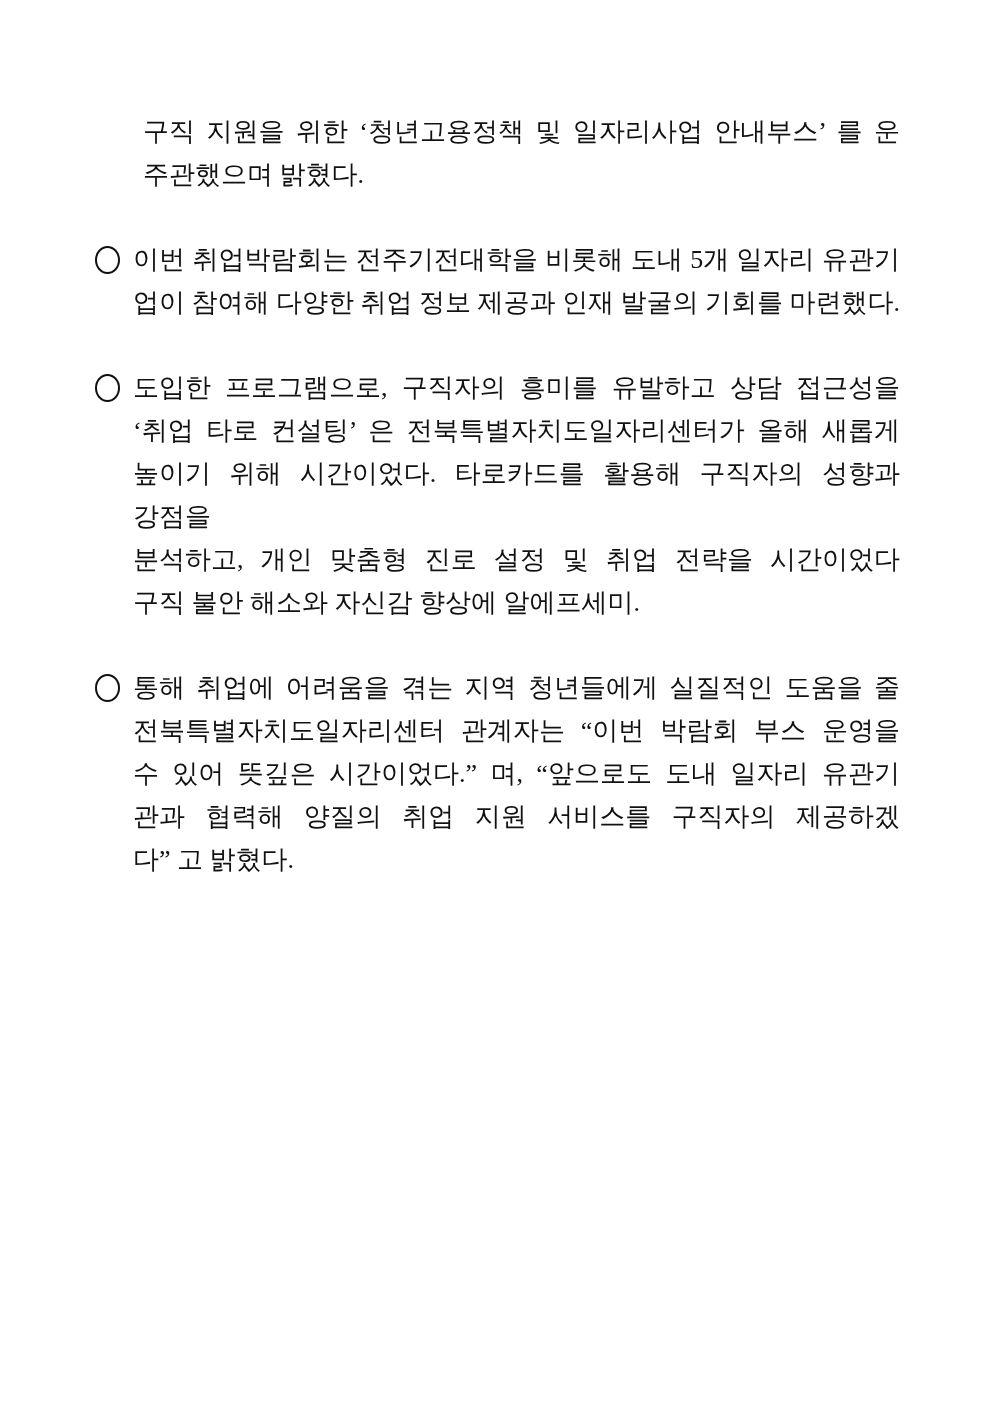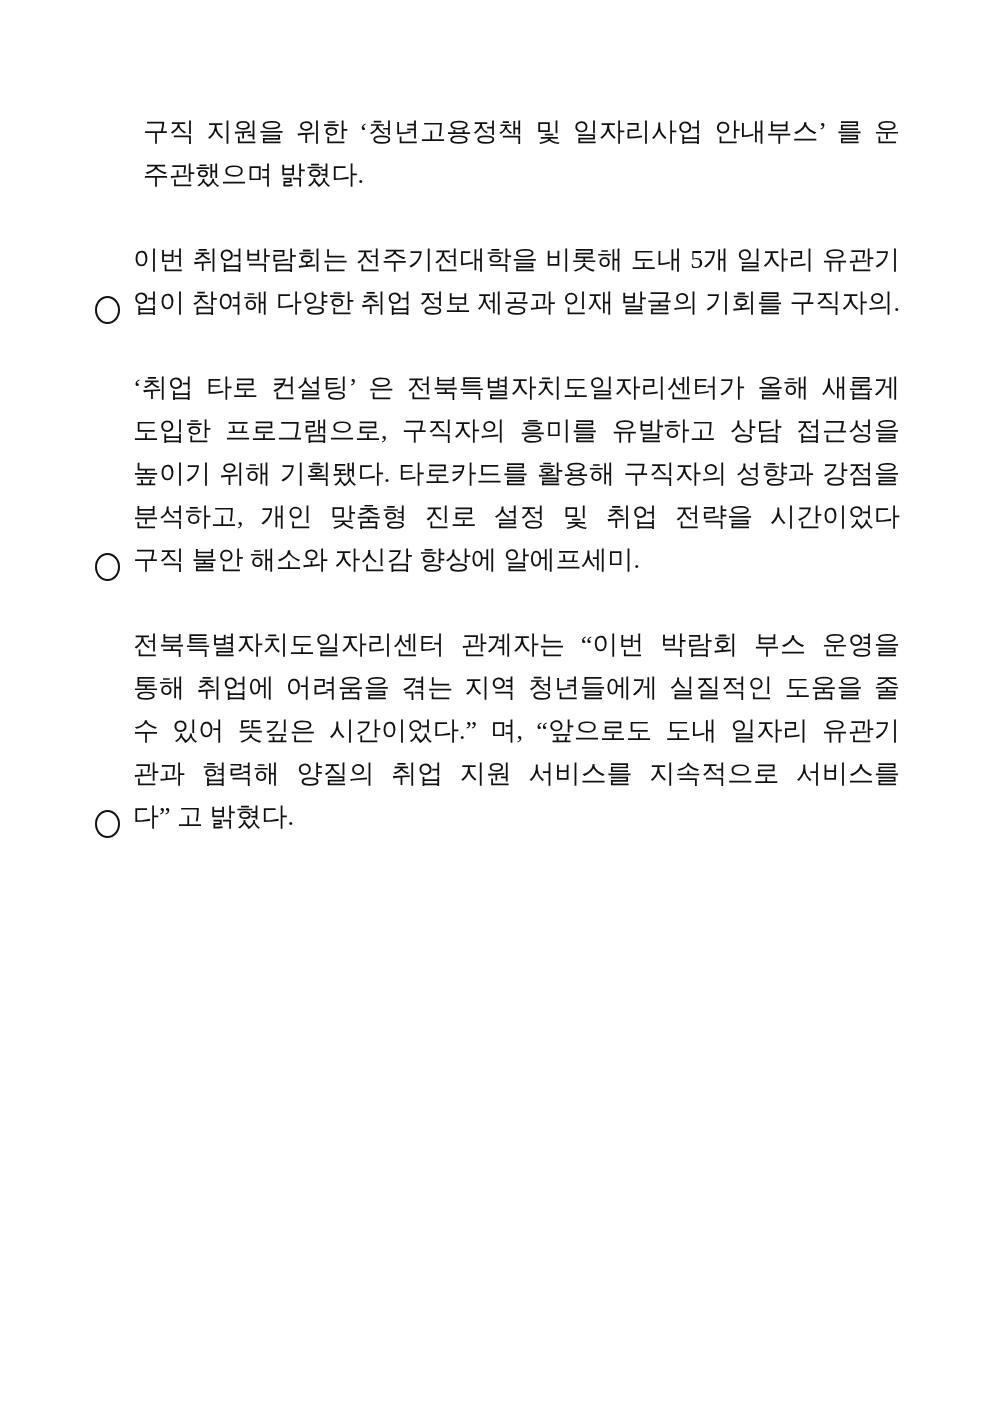--- a/index.html
+++ b/index.html
@@ -23,21 +23,21 @@
     width: 805px; 
   }
   .para {
     font-size: 26px;
     line-height: 43px;
     margin: 0 0 42px 0;
   }
   .para:last-child { margin-bottom: 0; }
   
   .para.cont { padding-left: 48px; }
-  .para.bullet { display: flex; align-items: flex-end; }
+  .para.bullet { display: flex; align-items: flex-start; }
   .marker-col {
     flex: 0 0 38px;
     width: 38px;
   }
   .circle {
     display: block;
     width: 25px;
     height: 28px;
     margin-top: 8px;
     border: 2px solid #111111;
@@ -65,45 +65,45 @@
       <div class="line j">구직 지원을 위한 ‘청년고용정책 및 일자리사업 안내부스’ 를 운</div>
       <div class="line">주관했으며 밝혔다.</div>
     </div>
 
     <div class="para bullet">
       <div class="marker-col">
         <span class="circle"></span>
       </div>
       <div class="ptext">
         <div class="line j">이번 취업박람회는 전주기전대학을 비롯해 도내 5개 일자리 유관기</div>
-        <div class="line j">업이 참여해 다양한 취업 정보 제공과 인재 발굴의 기회를 구직자의.</div>
+        <div class="line j">업이 참여해 다양한 취업 정보 제공과 인재 발굴의 기회를 마련했다.</div>
       </div>
     </div>
 
 
     <div class="para bullet">
       <div class="marker-col">
         <span class="circle"></span>
       </div>
       <div class="ptext">
+        <div class="line j">도입한 프로그램으로, 구직자의 흥미를 유발하고 상담 접근성을</div>
         <div class="line j">‘취업 타로 컨설팅’ 은 전북특별자치도일자리센터가 올해 새롭게</div>
-        <div class="line j">도입한 프로그램으로, 구직자의 흥미를 유발하고 상담 접근성을</div>
-        <div class="line j">높이기 위해 기획됐다. 타로카드를 활용해 구직자의 성향과 강점을</div>
+        <div class="line j">높이기 위해 시간이었다. 타로카드를 활용해 구직자의 성향과 강점을</div>
         <div class="line j">분석하고, 개인 맞춤형 진로 설정 및 취업 전략을 시간이었다</div>
         <div class="line">구직 불안 해소와 자신감 향상에 알에프세미.</div>
       </div>
     </div>
 
     <div class="para bullet">
       <div class="marker-col">
         <span class="circle"></span>
       </div>
       <div class="ptext">
+        <div class="line j">통해 취업에 어려움을 겪는 지역 청년들에게 실질적인 도움을 줄</div>
         <div class="line j">전북특별자치도일자리센터 관계자는 “이번 박람회 부스 운영을</div>
-        <div class="line j">통해 취업에 어려움을 겪는 지역 청년들에게 실질적인 도움을 줄</div>
         <div class="line j">수 있어 뜻깊은 시간이었다.” 며, “앞으로도 도내 일자리 유관기</div>
-        <div class="line j">관과 협력해 양질의 취업 지원 서비스를 지속적으로 서비스를</div>
+        <div class="line j">관과 협력해 양질의 취업 지원 서비스를 구직자의 제공하겠</div>
         <div class="line">다” 고 밝혔다.</div>
       </div>
     </div>
 
   </div>
 </div>
 
 </body></html>

